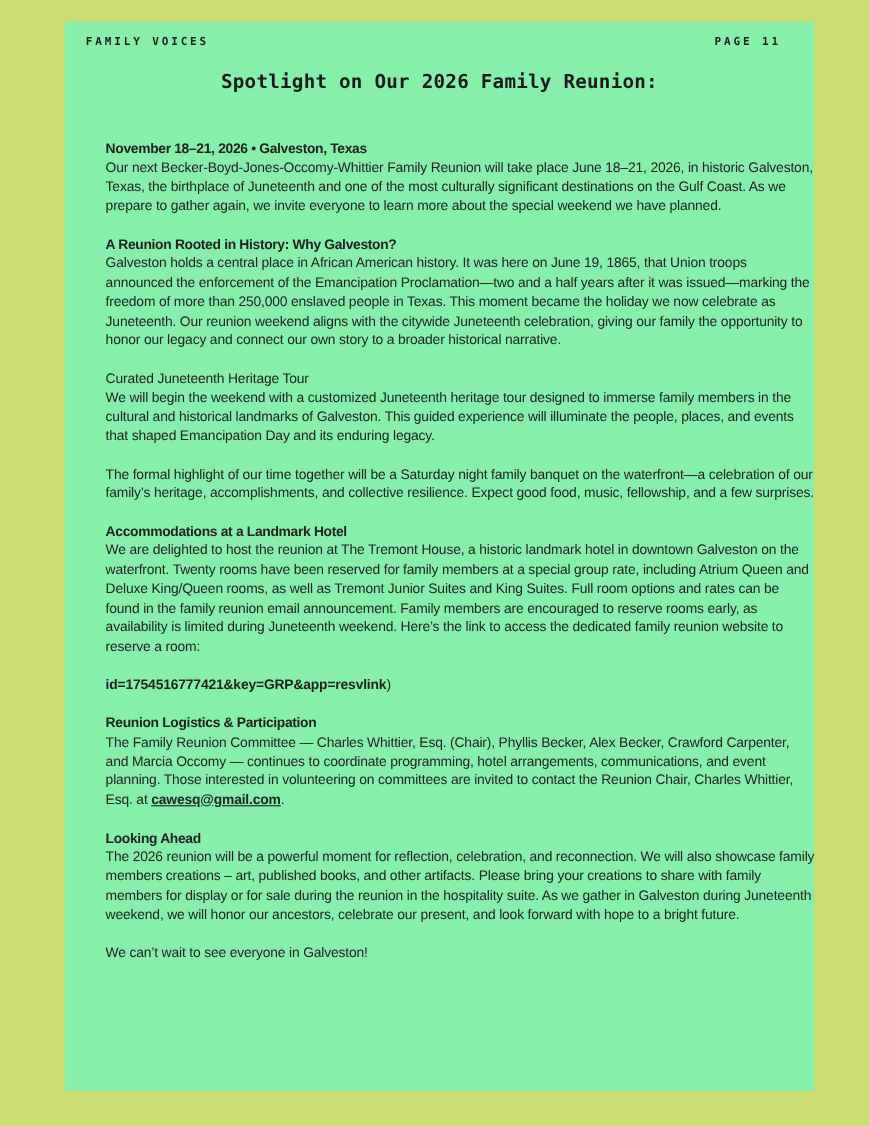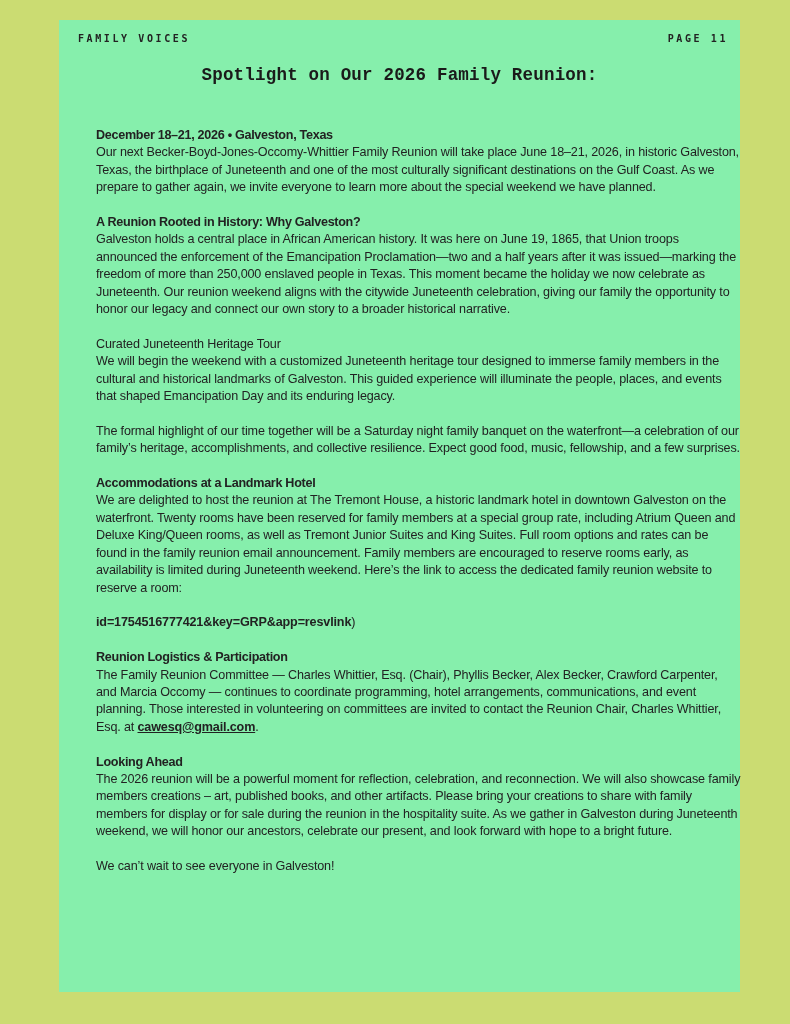--- a/index.html
+++ b/index.html
@@ -18,33 +18,33 @@
   .running-head {
     position: absolute;
     top: 13px;
     font-family: "DejaVu Sans Mono", "Liberation Mono", monospace;
     font-size: 10px;
     font-weight: bold;
     letter-spacing: 2.6px;
     color: #222;
   }
   .rh-left { left: 19px; }
-  .rh-right { right: 12px; }
+  .rh-right { right: 30px; }
   .title {
     position: absolute;
     left: 0; right: 0; top: 41px;
     text-align: center;
     font-family: "DejaVu Sans Mono", "Liberation Mono", monospace;
     font-size: 17.5px;
     font-weight: bold;
     line-height: 28px;
     color: #1a1a1a;
     letter-spacing: 0.2px;
   }
-  .title div { white-space: nowrap; font-family: Liberation Mono, monospace; }
+  .title div { white-space: nowrap; }
   .body {
     position: absolute;
     left: 37px; top: 107px;
     width: 645px;
     font-family: "Liberation Sans", sans-serif;
     font-size: 12.6px;
     line-height: 17.4px;
     color: #222;
     letter-spacing: -0.15px;
   }
@@ -61,21 +61,21 @@
 <div class="page">
   <div class="running-head rh-left">FAMILY VOICES</div>
   <div class="running-head rh-right">PAGE 11</div>
 
   <div class="title">
     <div>Spotlight on Our 2026 Family Reunion:</div>
   </div>
 
   <div class="body">
     <div class="section">
-      <div class="heading">December 18–21, 2026 • Galveston, Texas</div>
+      <div class="heading">November 18–21, 2026 • Galveston, Texas</div>
       <p>Our next Becker-Boyd-Jones-Occomy-Whittier Family Reunion will take place June 18–21, 2026, in historic Galveston, Texas, the birthplace of Juneteenth and one of the most culturally significant destinations on the Gulf Coast. As we prepare to gather again, we invite everyone to learn more about the special weekend we have planned.</p>
     </div>
 
     <div class="section">
       <div class="heading">A Reunion Rooted in History: Why Galveston?</div>
       <p>Galveston holds a central place in African American history. It was here on June 19, 1865, that Union troops announced the enforcement of the Emancipation Proclamation—two and a half years after it was issued—marking the freedom of more than 250,000 enslaved people in Texas. This moment became the holiday we now celebrate as Juneteenth. Our reunion weekend aligns with the citywide Juneteenth celebration, giving our family the opportunity to honor our legacy and connect our own story to a broader historical narrative.</p>
     </div>
 
     <div class="section">
       <div class="subheading">Curated Juneteenth Heritage Tour</div>

